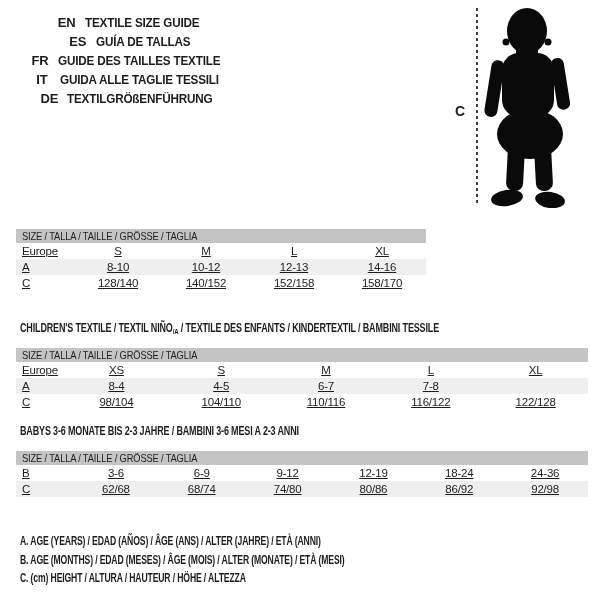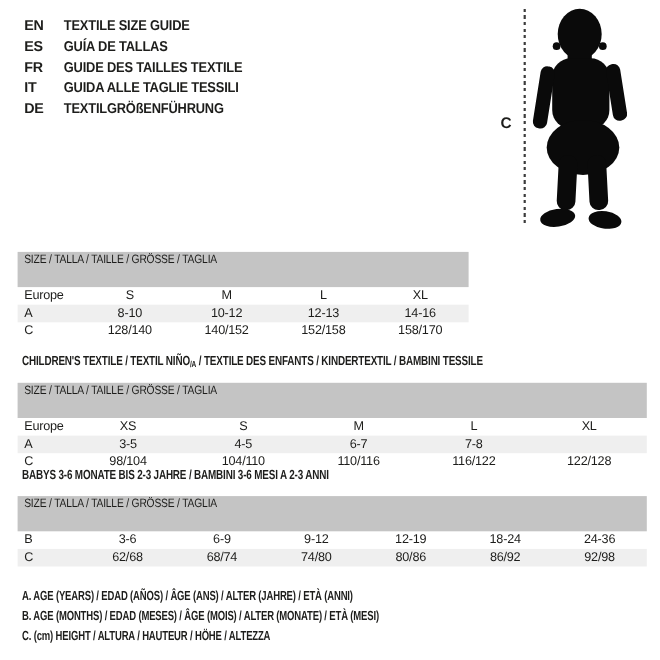--- a/index.html
+++ b/index.html
@@ -15,21 +15,21 @@
     color:var(--ink);letter-spacing:-0.2px;
   }
   
   .cx90,.cx85,.cx75,.cx72{display:inline-block;white-space:nowrap;transform-origin:0 50%;}
   .cx90{transform:scaleX(.90);}
   .cx85{transform:scaleX(.85);}
   .cx75{transform:scaleX(.75);}
   .cx72{transform:scaleX(.72);}
 
   
-  .lang-block{position:absolute;left:22px;top:13px;}
+  .lang-block{position:absolute;left:22px;top:13px;text-align:center;}
   .lang-row{line-height:19px;font-size:13px;font-weight:700;white-space:nowrap;}
   .lang-code{display:inline-block;width:36px;}
 
   
   .height-line{
     position:absolute;left:476px;top:8px;width:2px;height:198px;
     background:repeating-linear-gradient(to bottom,#3c3c3c 0 3px,transparent 3px 6px);
   }
   .figure-label{position:absolute;left:455px;top:103px;font-size:14px;font-weight:700;}
   .baby-svg{position:absolute;left:480px;top:3px;}
@@ -37,29 +37,29 @@
 
   
   .table-section{position:absolute;}
   #sec-junior{left:16px;top:216px;width:410px;}
   #sec-children{left:16px;top:321px;width:572px;}
   #sec-babies{left:16px;top:424px;width:572px;}
   .section-title{padding-left:4px;font-weight:700;font-size:12px;}
   .title-line{line-height:14px;height:14px;}
   .sub{font-size:8px;vertical-align:-2px;}
   .size-bar{
-    margin-top:13px;height:32px;line-height:14px;background:var(--bar);
+    margin-top:13px;height:14px;line-height:14px;background:var(--bar);
     padding-left:6px;font-size:11px;overflow:hidden;
   }
   .trow{display:grid;height:16px;line-height:16px;font-size:11.5px;}
   .cols-4 .trow{grid-template-columns:58px repeat(4,1fr);}
   .cols-5 .trow{grid-template-columns:48px repeat(5,1fr);}
   .cols-6 .trow{grid-template-columns:57px repeat(6,1fr);}
   .trow.shaded{background:var(--alt);}
-  .cell{overflow:hidden;}
+  .cell{overflow:hidden;text-decoration:underline;}
   .cell.label{padding-left:6px;text-align:left;}
   .cell.val{text-align:center;}
 
   
   .legend-block{position:absolute;left:20px;top:532px;}
   .legend-line{line-height:18.5px;height:18.5px;font-size:12px;font-weight:700;white-space:nowrap;}
 </style>
 </head>
 <body>
 
@@ -128,21 +128,21 @@
         <div class="trow">
           <div class="cell label">Europe</div>
           <div class="cell val">XS</div>
           <div class="cell val">S</div>
           <div class="cell val">M</div>
           <div class="cell val">L</div>
           <div class="cell val">XL</div>
         </div>
         <div class="trow shaded">
           <div class="cell label">A</div>
-          <div class="cell val">3-5</div>
+          <div class="cell val">8-4</div>
           <div class="cell val">4-5</div>
           <div class="cell val">6-7</div>
           <div class="cell val">7-8</div>
         </div>
         <div class="trow">
           <div class="cell label">C</div>
           <div class="cell val">98/104</div>
           <div class="cell val">104/110</div>
           <div class="cell val">110/116</div>
           <div class="cell val">116/122</div>

